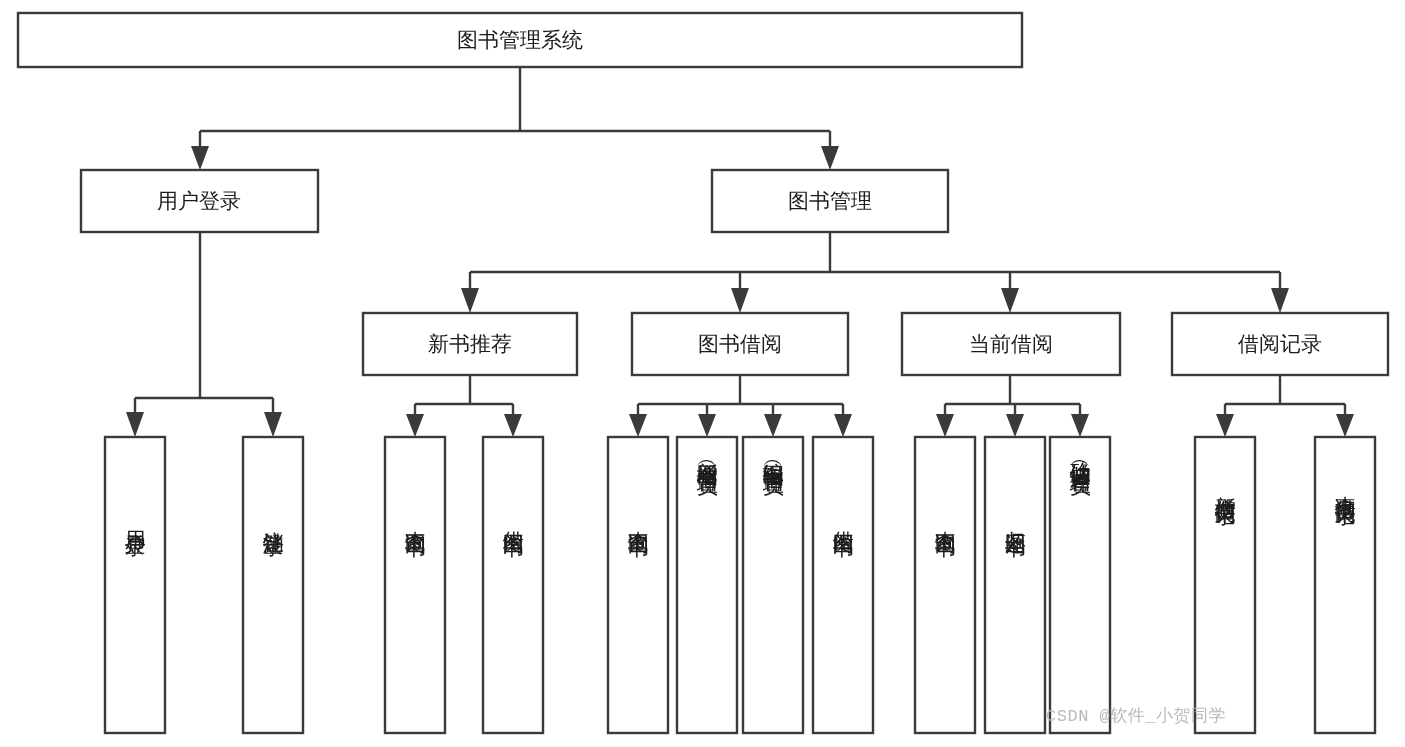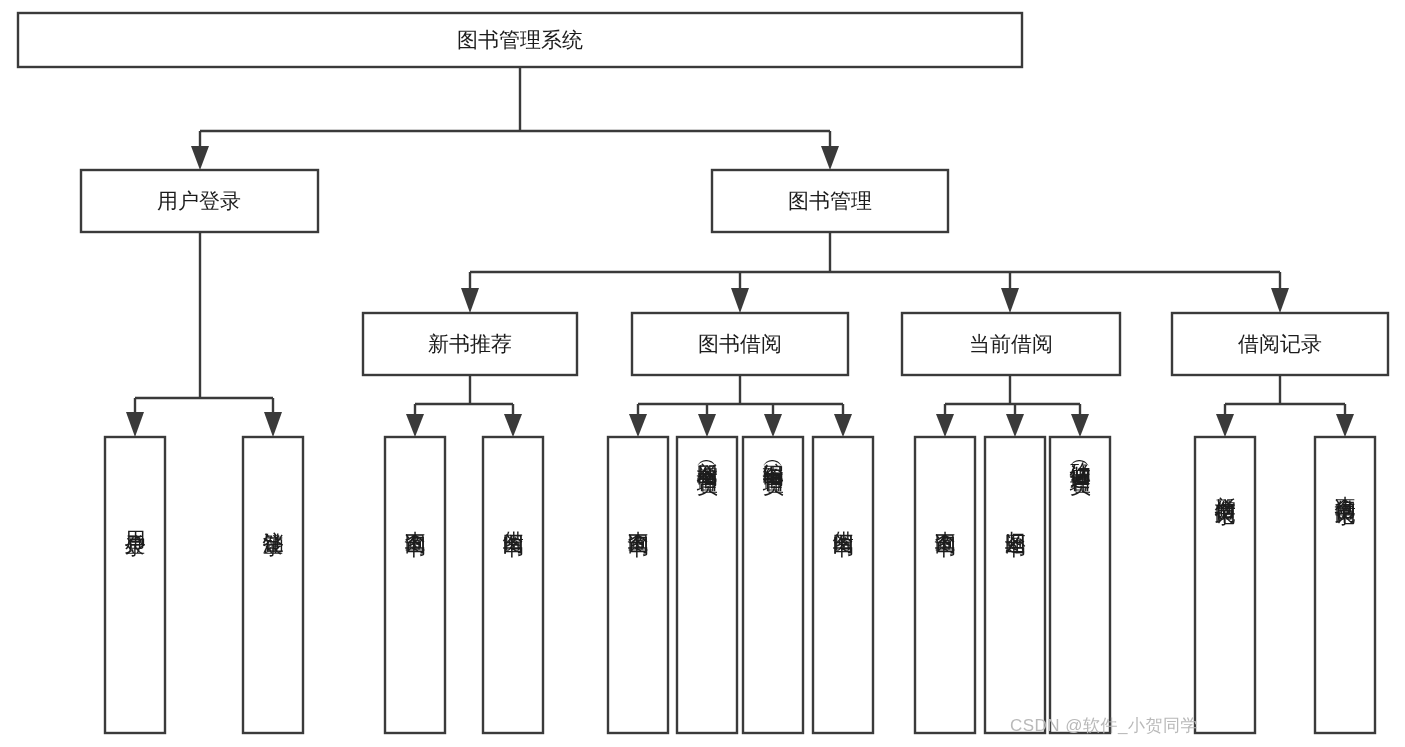--- a/index.html
+++ b/index.html
@@ -12,20 +12,21 @@
     width: 1405px;
     height: 747px;
     font-family: "DejaVu Sans", "Liberation Sans", sans-serif;
     overflow: hidden;
   }
   #diagram-root {
     position: relative;
     width: 1208px;
     height: 747px;
     background: #ffffff;
+    padding-left: 28px;
   }
   svg.diagram-canvas {
     position: absolute;
     left: 0;
     top: 0;
     width: 1405px;
     height: 747px;
   }
   .node-rect {
     fill: #ffffff;
@@ -63,22 +64,22 @@
   }
   .vlabel-wrap {
     position: absolute;
     display: flex;
     align-items: flex-start;
     justify-content: center;
   }
   .watermark {
     position: absolute;
     right: 10px;
-    bottom: 10px;
-    font-family: Liberation Sans, sans-serif;
+    bottom: 20px;
+    font-family: Liberation Mono, monospace;
     font-size: 17px;
     color: #b9b9b9;
     letter-spacing: 0.5px;
     user-select: none;
     white-space: nowrap;
   }
 </style>
 </head>
 <body>
 

